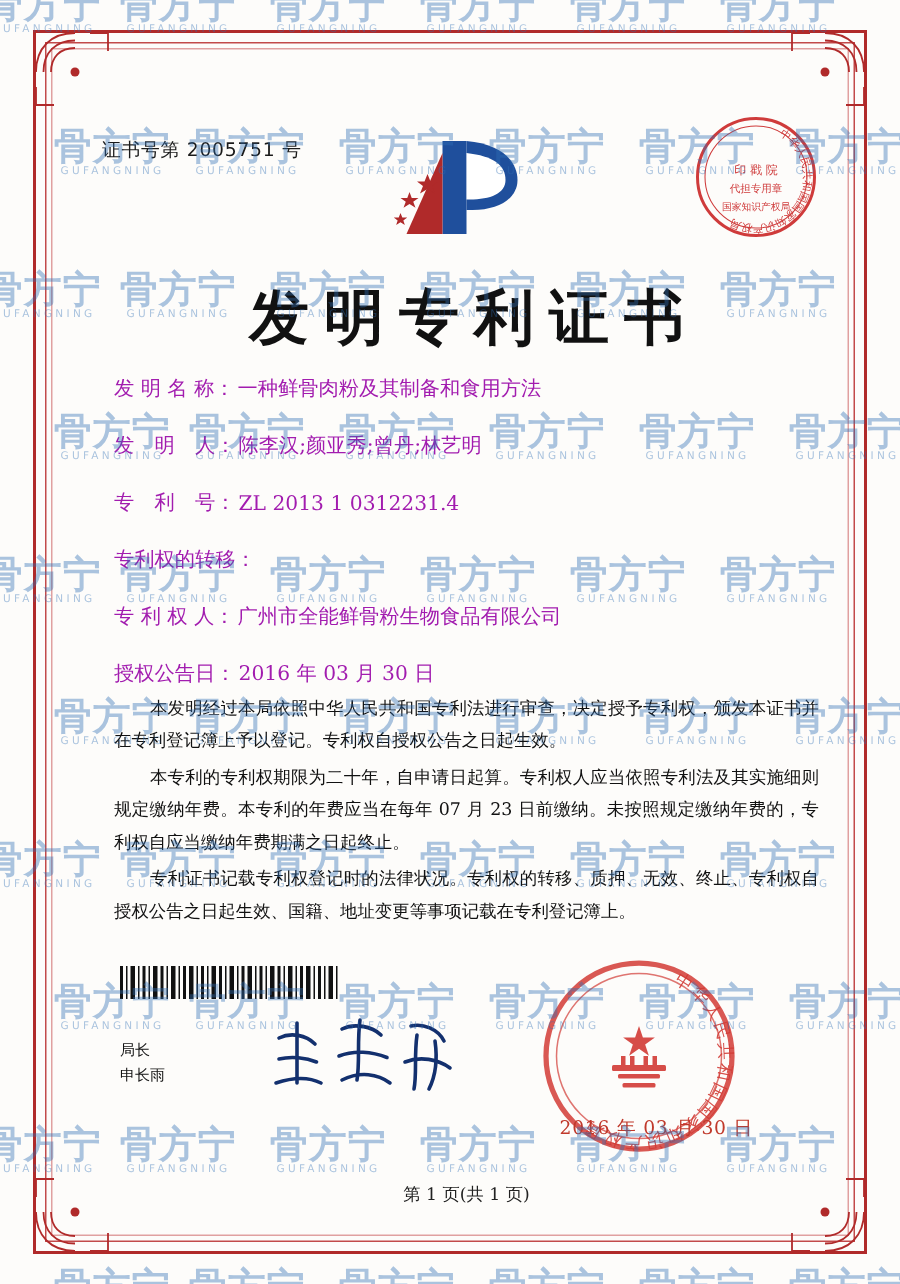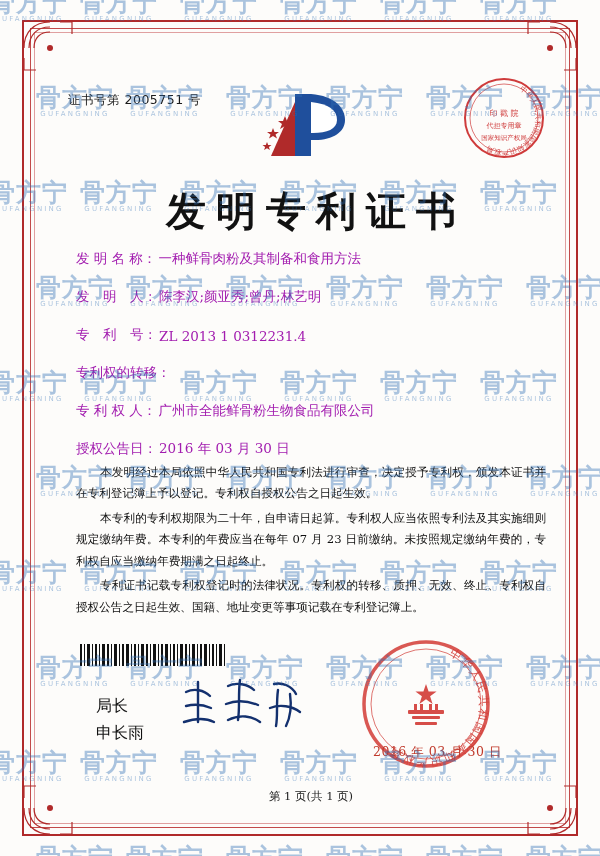--- a/index.html
+++ b/index.html
@@ -163,24 +163,24 @@
     left: 10px;
     top: 598px;
     width: 148px;
     height: 26px;
   }
   .barcode svg { display: block; }
 
   
   .sig-block {
     position: absolute;
-    left: 28px;
+    left: 12px;
     top: 648px;
     font-family: Liberation Serif, serif;
-    font-size: 16px;
+    font-size: 10px;
     line-height: 1.7;
     color: #111;
   }
   .handwriting {
     position: absolute;
     left: 110px;
     top: 630px;
     width: 130px;
     height: 60px;
     color: #12306e;

